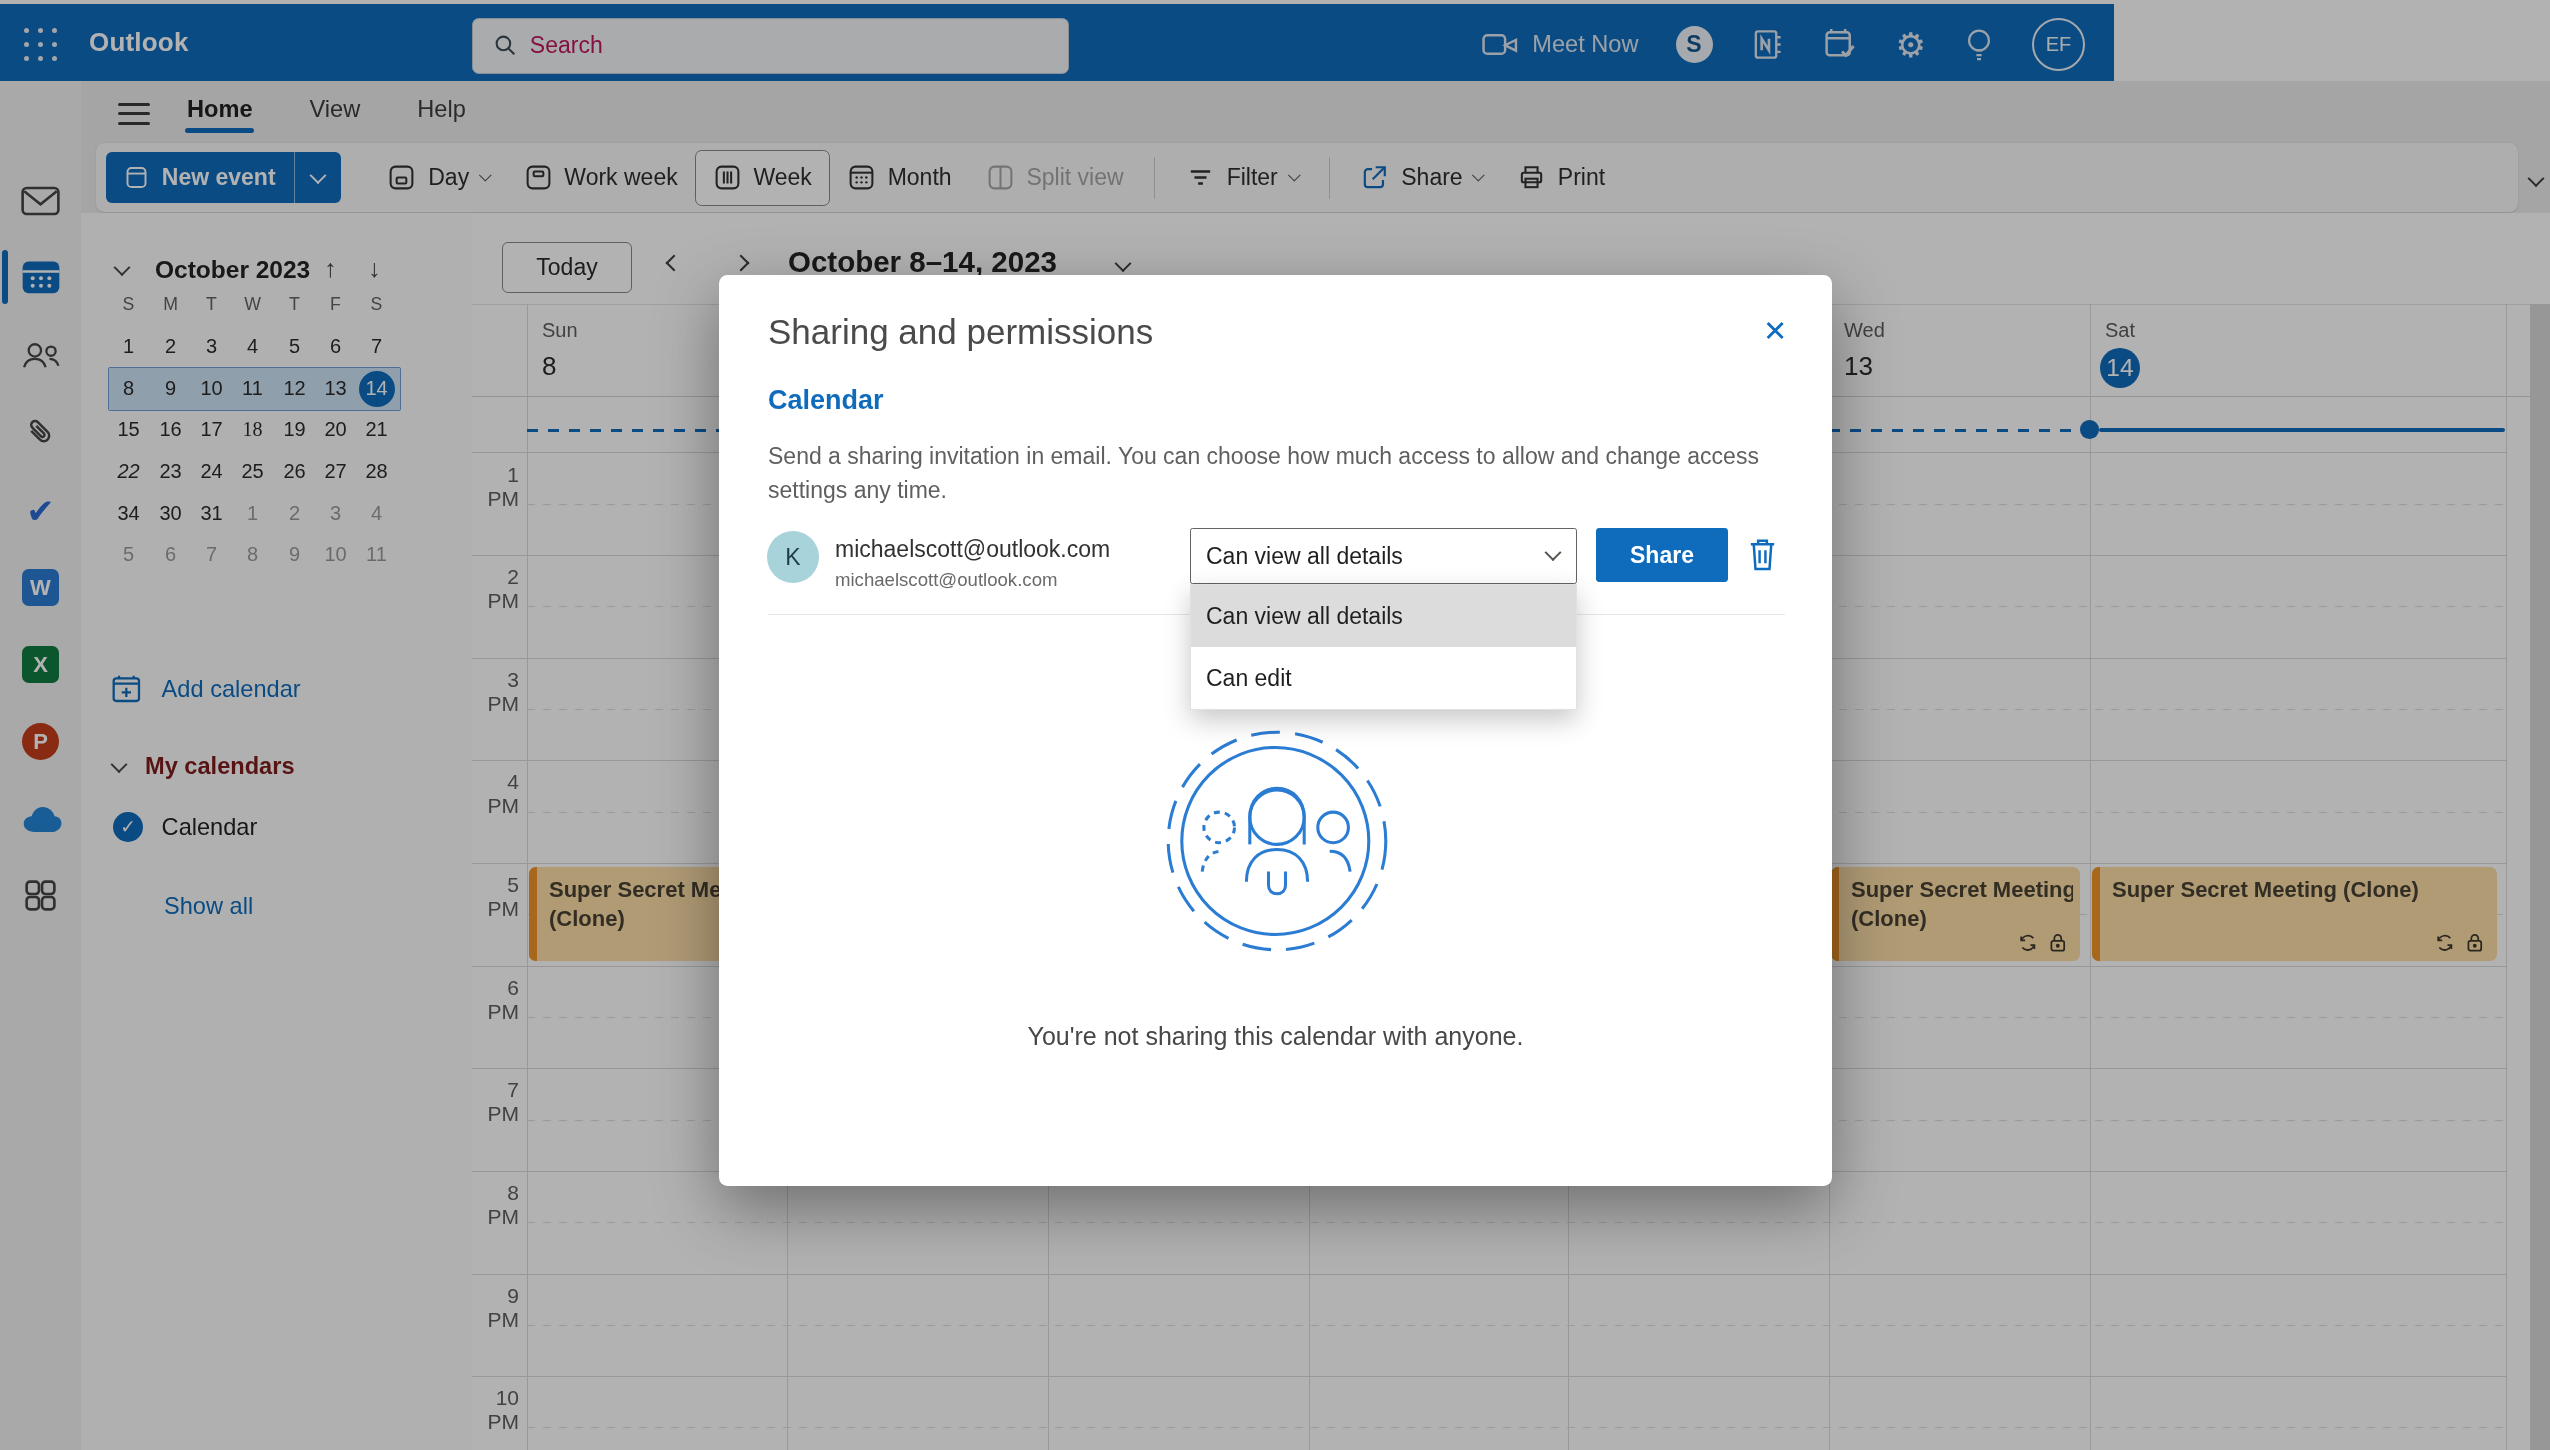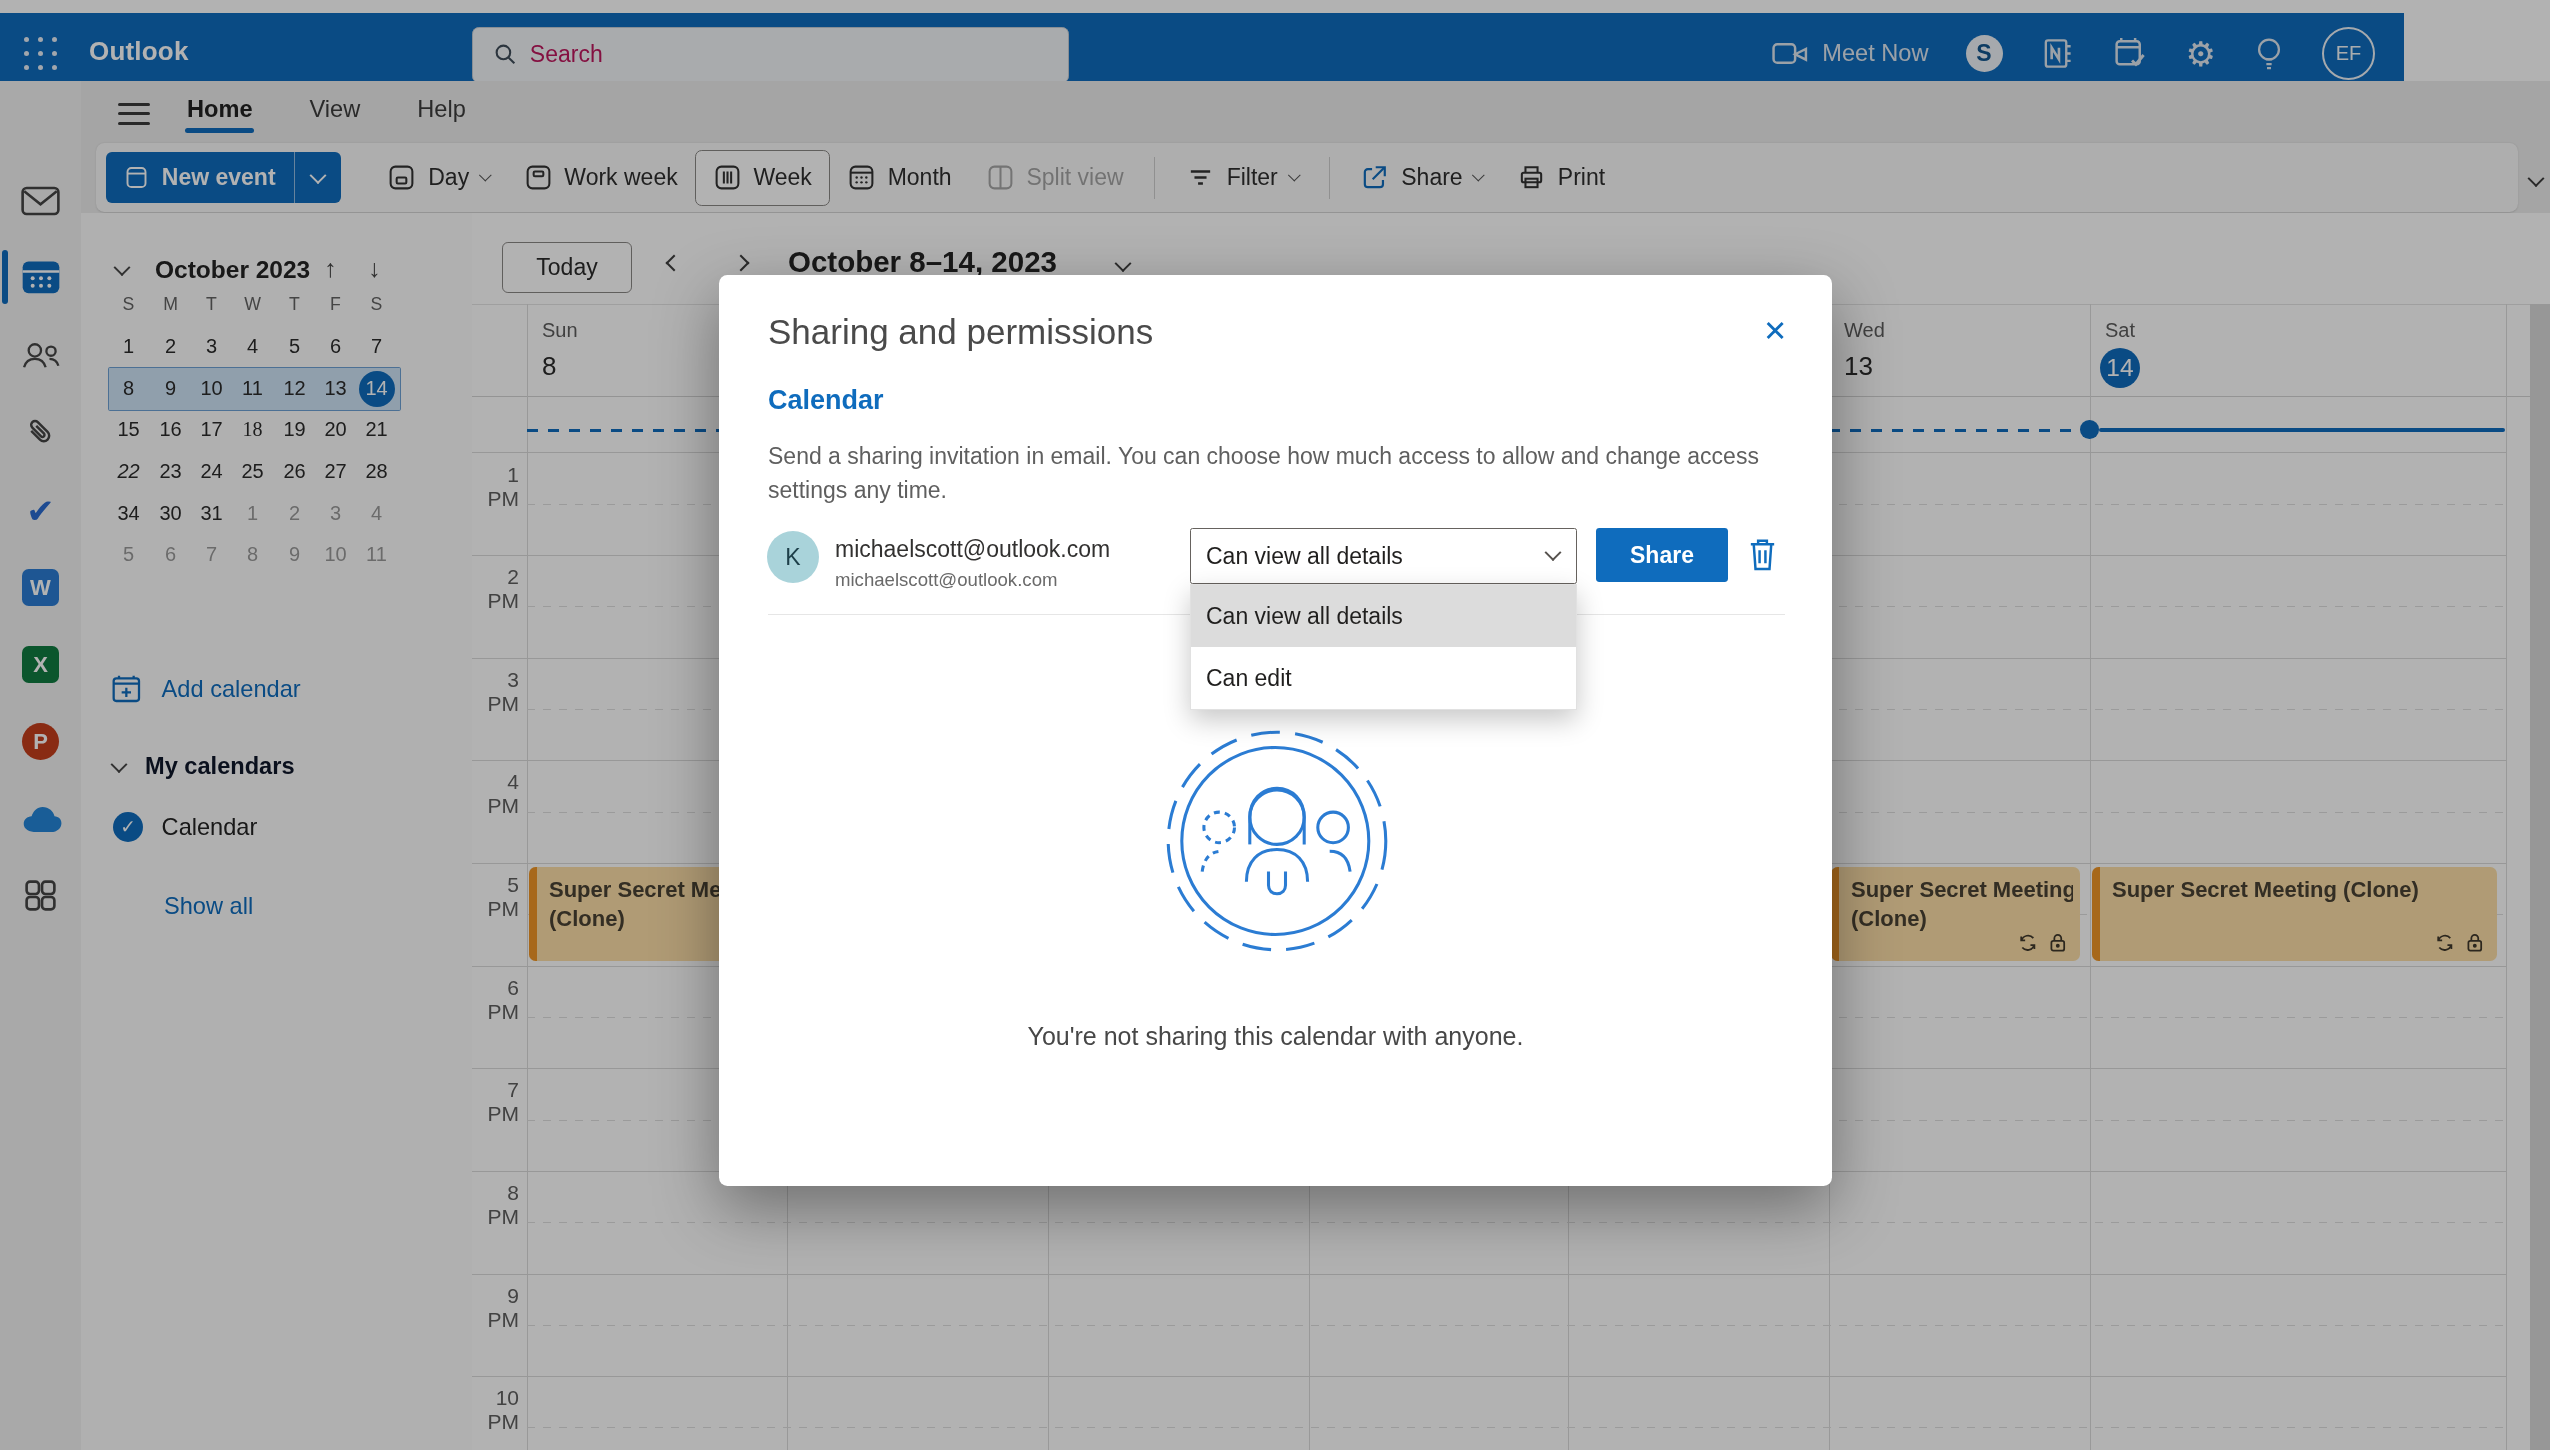--- a/index.html
+++ b/index.html
@@ -1,21 +1,21 @@
 <!DOCTYPE html>
 <html style="--accent: #0f6cbd; --overlay: rgba(0,0,0,0.30); --event-bg: #fddfa8; --event-bar: #f09628; --avatar: #a9d3da; --selweek: #cfe4f7;font-size:13.5px"><head>
 <meta charset="utf-8">
 <style>
   html,body{margin:0;padding:0;}
   body{width:2550px;height:1451px;overflow:hidden;font-family:"Liberation Sans","DejaVu Sans",sans-serif;background:#fff;position:relative;}
   #app{position:absolute;inset:0;width:2550px;height:1451px;}
   .abs{position:absolute;}
   svg{display:block;}
   
-  .topbar{position:absolute;left:0;top:13px;width:2404px;height:81px;background:var(--accent);color:#fff;}
+  .topbar{position:absolute;left:0;top:4px;width:2114px;height:81px;background:var(--accent);color:#fff;}
   .waffle{position:absolute;left:22px;top:22px;width:37px;height:37px;display:grid;grid-template-columns:repeat(3,1fr);gap:5.9px;place-items:center;cursor:pointer;}
   .waffle i{width:5px;height:5px;border-radius:50%;background:#e8eef6;}
   .brand{position:absolute;left:89px;top:23px;font-size:26px;font-weight:600;color:#fff;letter-spacing:0.2px;}
   .search{position:absolute;left:472px;top:13.5px;width:595px;height:54px;background:#f2f5f8;border:0.8px solid #c3ccd6;border-radius:6.7px;display:flex;align-items:center;color:#42505e;}
   .search .mag{margin:0 11.8px 0 20px;}
   .search .ph{font-size:23px;color:#be185d;text-align:center;}
   .tb-right{position:absolute;right:0;top:0;height:81px;display:flex;align-items:center;gap:37px;padding-right:29px;color:#e6ecf4;}
   .tb-ic{display:flex;align-items:center;gap:13.5px;cursor:pointer;}
   .meetnow{font-size:23.6px;color:#dfe7f0;}
   .skype{width:37px;height:37px;border-radius:50%;background:#eef3f8;color:#14568f;font-weight:700;font-size:23px;display:flex;align-items:center;justify-content:center;}
@@ -56,21 +56,21 @@
   .mc-head{position:absolute;left:0;top:0;width:391px;height:44px;}
   .mc-title{position:absolute;left:74px;top:6.7px;font-size:24.5px;font-weight:700;color:#242424;}
   .mc-chv{position:absolute;left:35px;top:15px;color:#474747;cursor:pointer;}
   .mc-arrow{position:absolute;top:5px;font-size:25px;color:#474747;cursor:pointer;}
   .mc-cell{position:absolute;width:41px;height:37px;display:flex;align-items:center;justify-content:center;font-size:20px;color:#2b2b2b;cursor:pointer;}
   .mc-letter{font-size:17.7px;color:#636363;cursor:default;}
   .mc-muted{color:#9a9a9a;}
   .mc-selweek{position:absolute;left:27px;width:291px;height:42px;background:var(--selweek);border:1.3px solid #6ea1d4;border-radius:1.7px;}
   .mc-daysel{position:absolute;width:36px;height:36px;border-radius:50%;background:var(--accent);color:#fff !important;display:flex;align-items:center;justify-content:center;font-size:20px;}
   .side-link{position:absolute;display:flex;align-items:center;gap:18.6px;font-size:23.6px;color:var(--accent);cursor:pointer;}
-  .side-head{position:absolute;display:flex;align-items:center;gap:20px;font-size:23.6px;font-weight:700;color:#0f172a;cursor:pointer;}
+  .side-head{position:absolute;display:flex;align-items:center;gap:20px;font-size:23.6px;font-weight:700;color:#7f1d1d;cursor:pointer;}
   .cal-check-circle{width:30px;height:30px;border-radius:50%;background:var(--accent);color:#fff;font-size:18.6px;display:flex;align-items:center;justify-content:center;}
   
   .main{position:absolute;left:472px;top:213px;width:2078px;height:1238px;background:#fff;}
   .btn-today{position:absolute;left:30px;top:29px;width:128px;height:49px;border:1.3px solid #8a8886;border-radius:5.9px;display:flex;align-items:center;justify-content:center;font-size:23px;color:#2b2b2b;background:#fff;cursor:pointer;}
   .navchv{position:absolute;top:44px;color:#3f3f3f;cursor:pointer;}
   .range-title{position:absolute;left:316px;top:32px;font-size:29.5px;font-weight:700;color:#242424;white-space:nowrap;}
   .range-chv{position:absolute;left:645px;top:47px;color:#3f3f3f;cursor:pointer;}
   .hline{position:absolute;background:#dadada;height:1.3px;}
   .hline.dash{background:repeating-linear-gradient(90deg,#dedede 0 7.6px,transparent 7.6px 16px);height:1.3px;}
   .vline{position:absolute;width:1.3px;background:#dcdcdc;}

